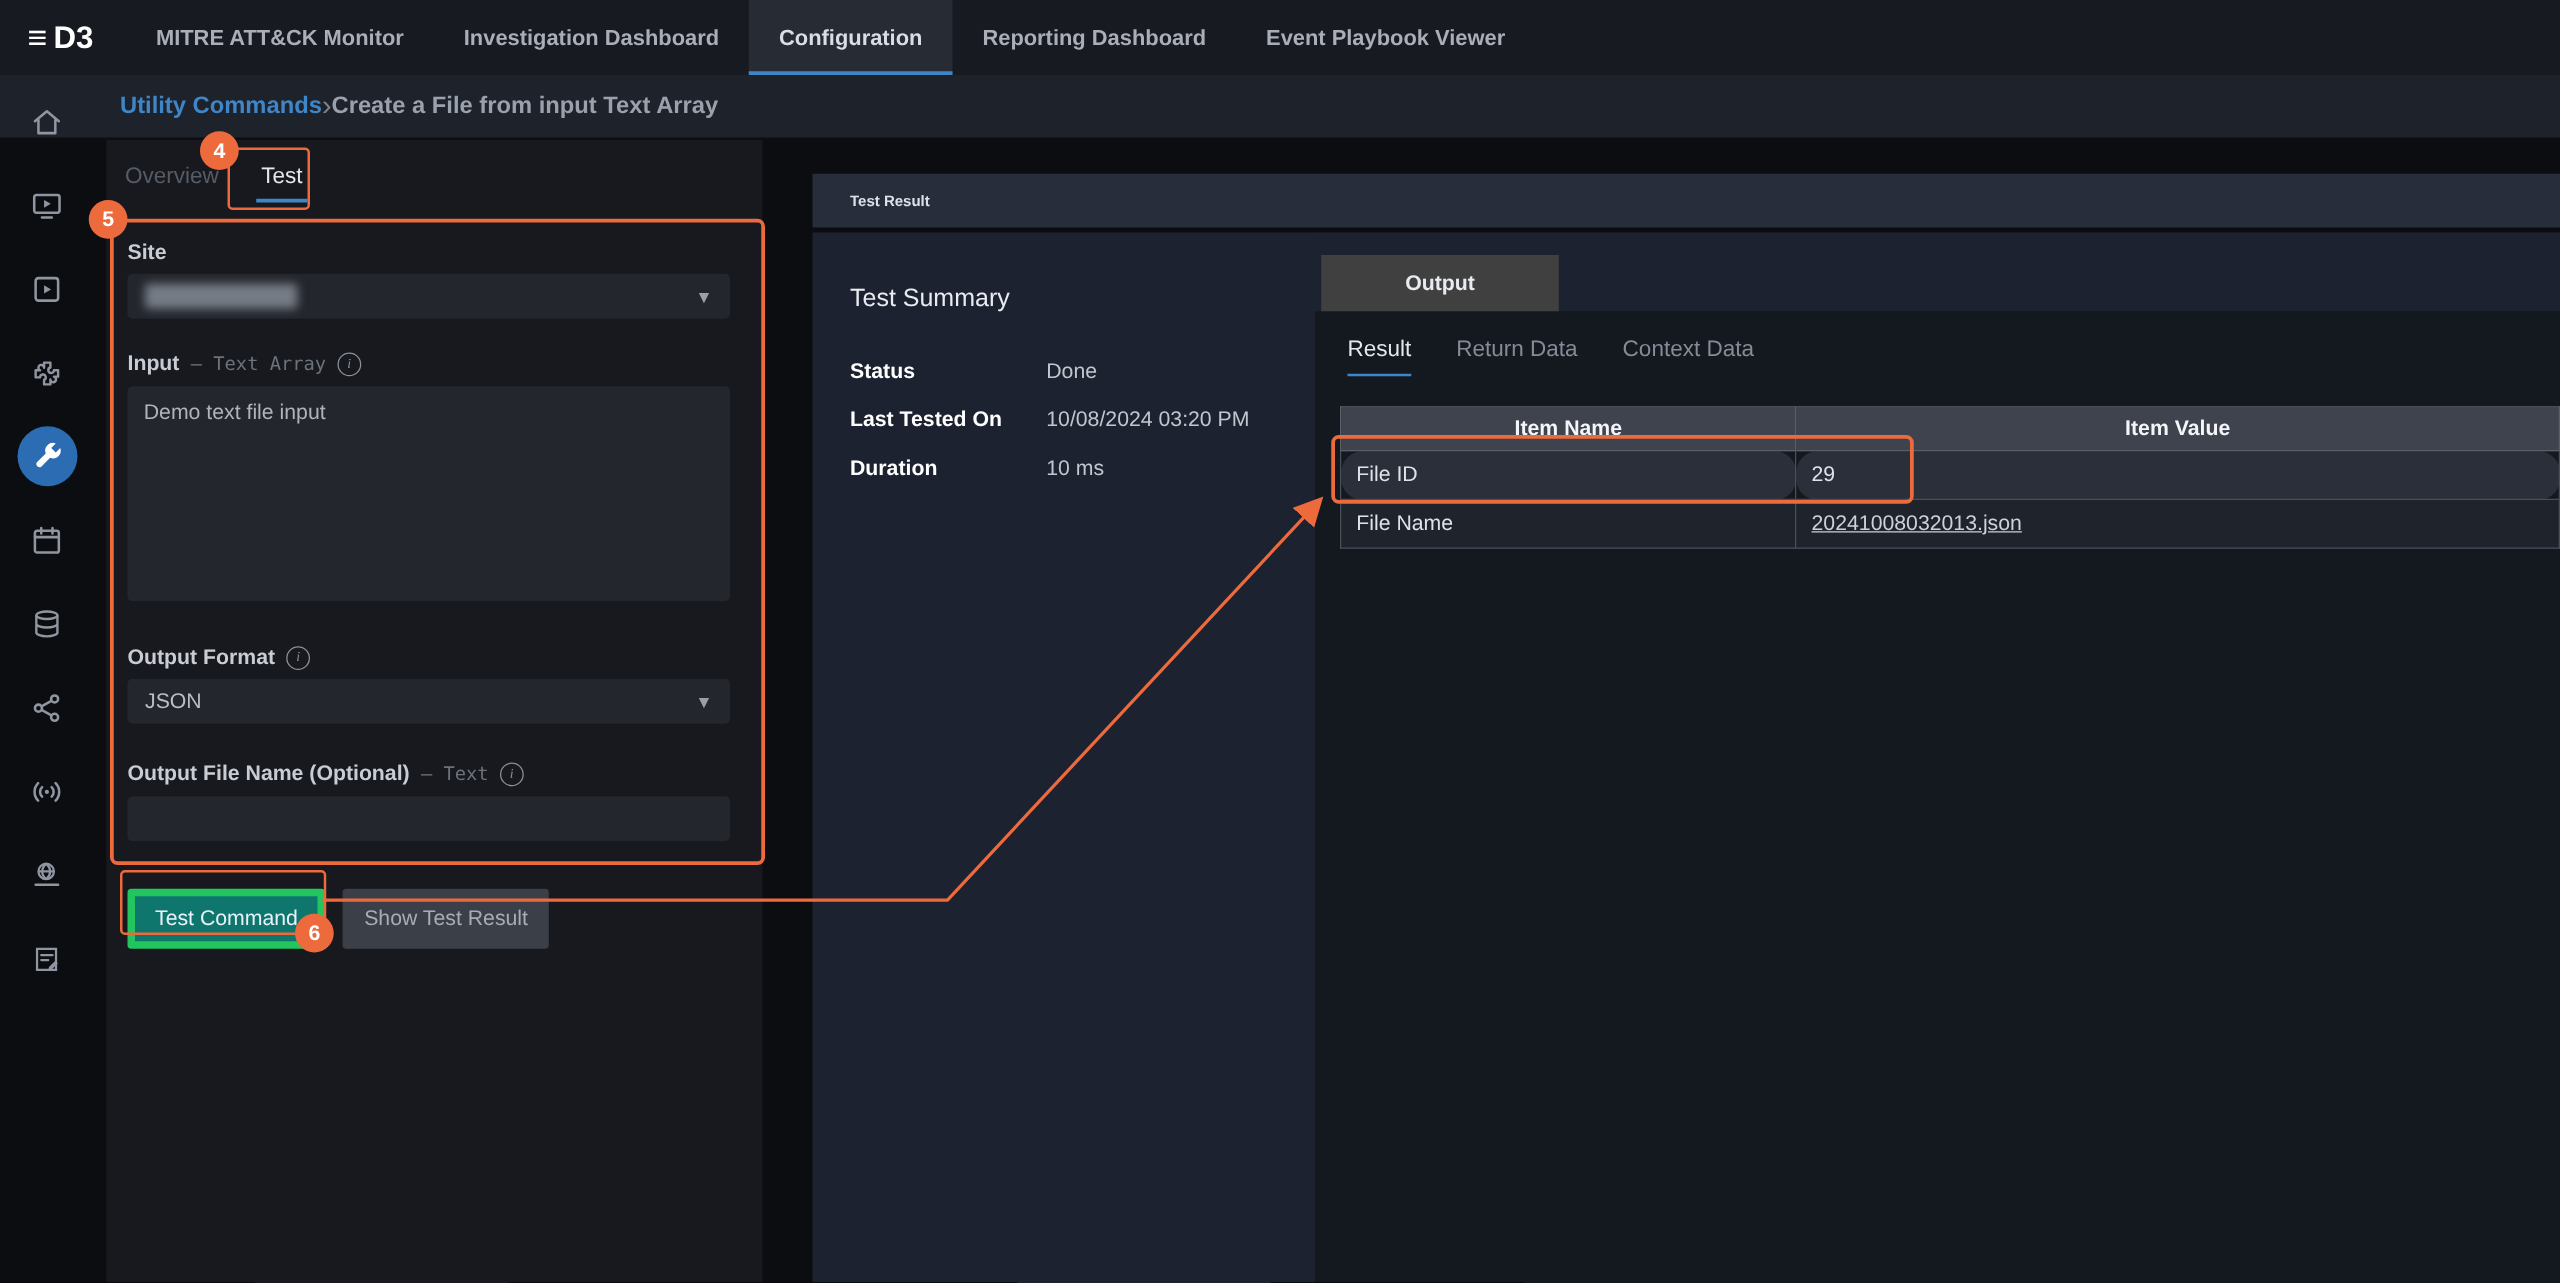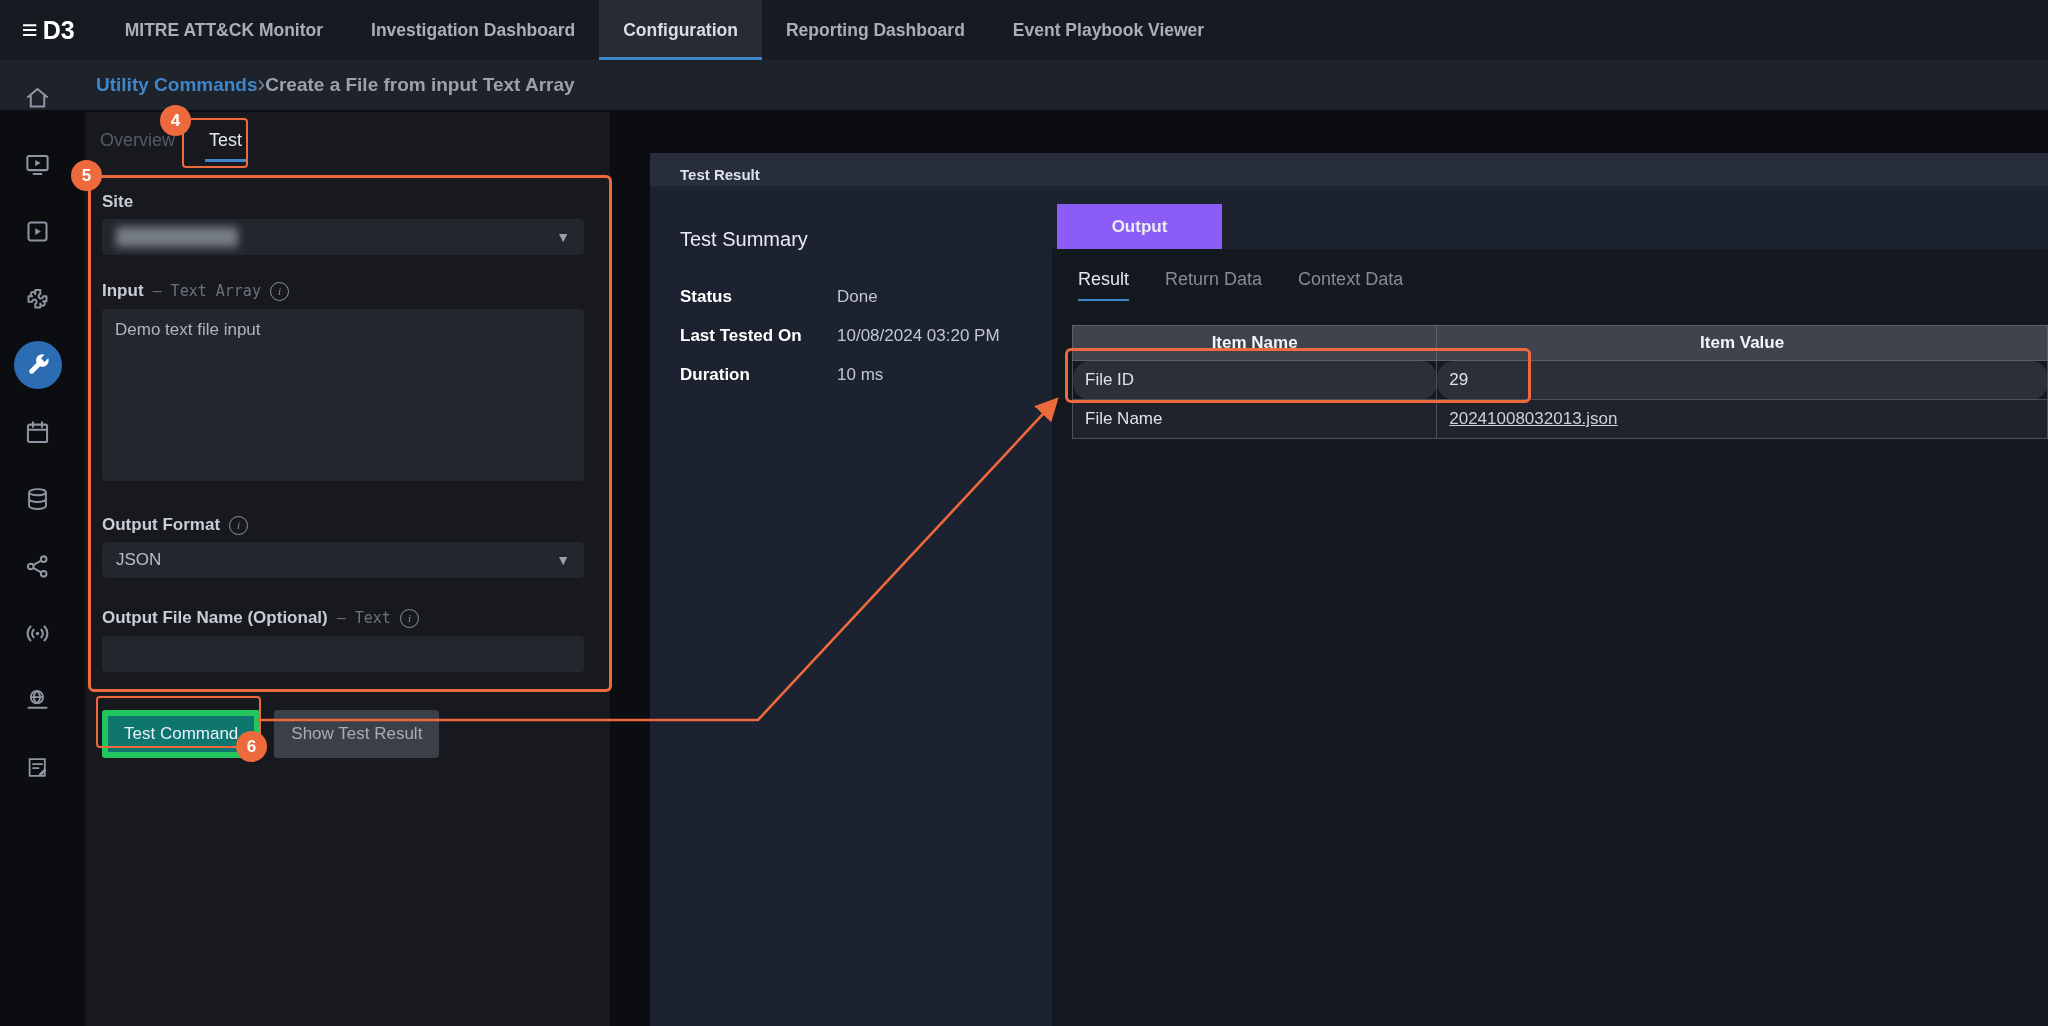--- a/index.html
+++ b/index.html
@@ -50,31 +50,31 @@
   .text-input{margin-top:8px;width:100%;height:36px;box-sizing:border-box;background:#23262D;border:none;border-radius:4px;
               color:#B9BEC6;font-size:17px;padding:0 13px;outline:none;font-family:"Liberation Sans",sans-serif;}
   .m-top26{margin-top:26px;}
   .m-top30{margin-top:30px;}
   .btn-row{display:flex;gap:14px;margin-top:38px;padding-left:17px;}
   .btn{font-family:"Liberation Sans",sans-serif;font-size:17px;border-radius:3px;padding:8px 16px;cursor:pointer;}
   .btn.primary{background:#0f766e;border:6px solid #22c55e;color:#E9F1FB;}
   .btn.secondary{background:#3A3F48;border:1px solid #3A3F48;color:#A7ADB7;}
 
   
-  .right-header{position:absolute;left:650px;top:153px;right:0;height:43px;background:#272D3B;display:flex;align-items:center;
-                padding-left:30px;font-size:15px;font-weight:bold;color:#DDE2EA;z-index:4;}
+  .right-header{position:absolute;left:650px;top:139px;right:0;height:43px;background:#272D3B;display:flex;align-items:center;
+                padding-left:30px;font-size:12px;font-weight:bold;color:#DDE2EA;z-index:4;}
   .right-body{position:absolute;left:650px;top:186px;right:0;bottom:0;display:flex;z-index:4;}
   .summary-pane{width:402px;min-width:402px;background:#1C2230;padding:42px 0 0 30px;box-sizing:border-box;}
   .summary-title{font-size:20px;font-weight:normal;color:#E8EBF0;margin-bottom:36px;}
   .summary-row{display:flex;margin-bottom:19px;font-size:17px;}
   .summary-label{width:157px;font-weight:bold;color:#ffffff;}
   .summary-value{color:#C2C7CF;}
   .output-pane{flex:1;background:#14181F;display:flex;flex-direction:column;}
   .output-strip{height:63px;background:#1C2230;display:flex;align-items:flex-end;padding-left:5px;}
-  .output-tab{height:45px;width:165px;background:#8b5cf6;color:#E8EBF0;font-weight:bold;font-size:17px;
+  .output-tab{height:45px;width:190px;background:#404040;color:#E8EBF0;font-weight:bold;font-size:17px;
               display:flex;align-items:center;justify-content:center;cursor:pointer;}
   .subtabs{display:flex;gap:36px;padding:20px 0 0 26px;font-size:18px;}
   .subtab{color:#858C97;cursor:pointer;padding-bottom:9px;border-bottom:2.5px solid transparent;}
   .subtab.active{color:#E4E8EE;border-bottom-color:#3F86C9;}
   .result-table{border-collapse:collapse;margin:24px 0 0 20px;font-size:17px;}
   .result-table th{background:#3E434E;color:#F3F5F8;font-weight:bold;border:1px solid #5A5F6A;padding:7px 10px;text-align:center;}
   .result-table td{border:1px solid #4A4F59;padding:9px 12px;color:#DFE3E9;}
   .col-name{width:143px;}
   .col-value{width:254px;}
   .row-highlight td{background:#2A2F39;border-radius:17px;}

